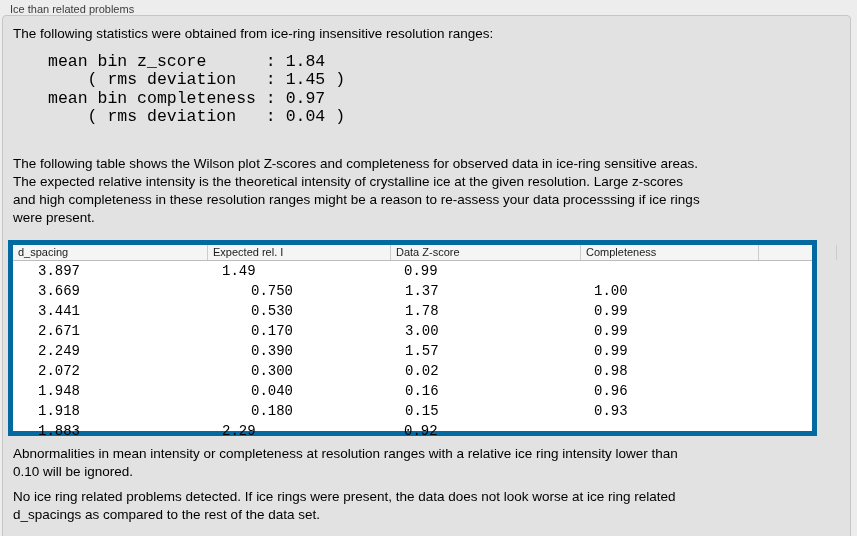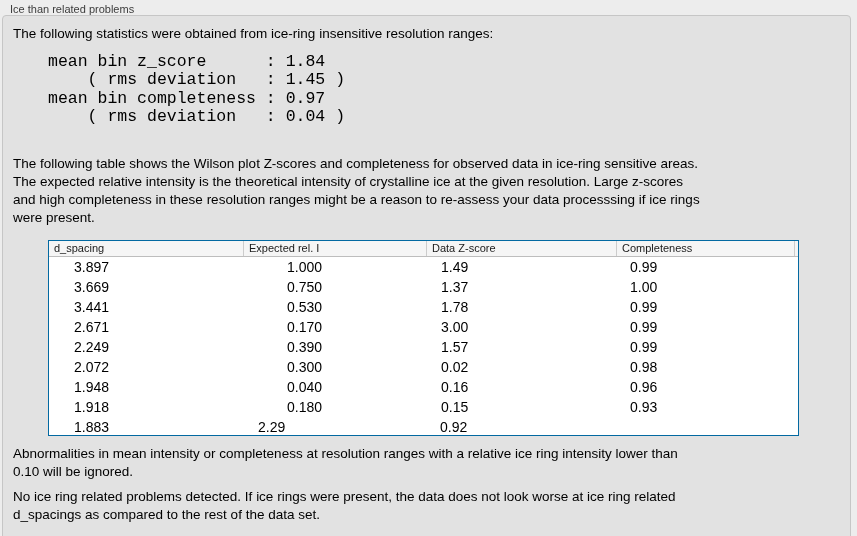--- a/index.html
+++ b/index.html
@@ -48,44 +48,43 @@
     margin: 0;
     font-family: "Liberation Mono", "DejaVu Sans Mono", monospace;
     font-size: 16.5px;
     line-height: 18.4px;
     color: #000;
   }
   .ice-table {
     position: absolute;
     left: 8px;
     top: 240px;
-    width: 751px;
+    width: 809px;
     height: 196px;
     background: #ffffff;
-    border: 1px solid #0369a1;
+    border: 5px solid #0369a1;
     box-sizing: border-box;
-    margin-left: 40px;
   }
   .t-header {
     display: grid;
     grid-template-columns: 194px 183px 190px 178px 78px 1fr;
     height: 15px;
     background: #f5f5f5;
     border-bottom: 1px solid #bdbdbd;
   }
   .h-cell {
     font-size: 11px;
     color: #1a1a1a;
     padding-left: 5px;
     line-height: 15px;
     overflow: hidden;
     white-space: nowrap;
   }
   .h-cell + .h-cell { border-left: 1px solid #cccccc; }
-  .t-body { position: relative; }
+  .t-body { position: relative; font-family: Liberation Mono, monospace; }
   .t-row {
     display: grid;
     grid-template-columns: 194px 183px 190px 178px 78px 1fr;
     height: 20px;
   }
   .t-cell {
     font-size: 14px;
     color: #000;
     line-height: 20px;
     white-space: nowrap;
@@ -120,21 +119,20 @@
     <div class="h-cell">d_spacing</div>
     <div class="h-cell">Expected rel. I</div>
     <div class="h-cell">Data Z-score</div>
     <div class="h-cell">Completeness</div>
     <div class="h-cell"></div>
     <div class="h-cell"></div>
   </div>
   <div class="t-body">
       <div class="t-row">
         <div class="t-cell c0">3.897</div>
-        <div class="t-cell c1">1.000</div>
         <div class="t-cell c2">1.49</div>
         <div class="t-cell c3">0.99</div>
         <div class="t-cell"></div>
       </div>
       <div class="t-row">
         <div class="t-cell c0">3.669</div>
         <div class="t-cell c1">0.750</div>
         <div class="t-cell c2">1.37</div>
         <div class="t-cell c3">1.00</div>
         <div class="t-cell"></div>

